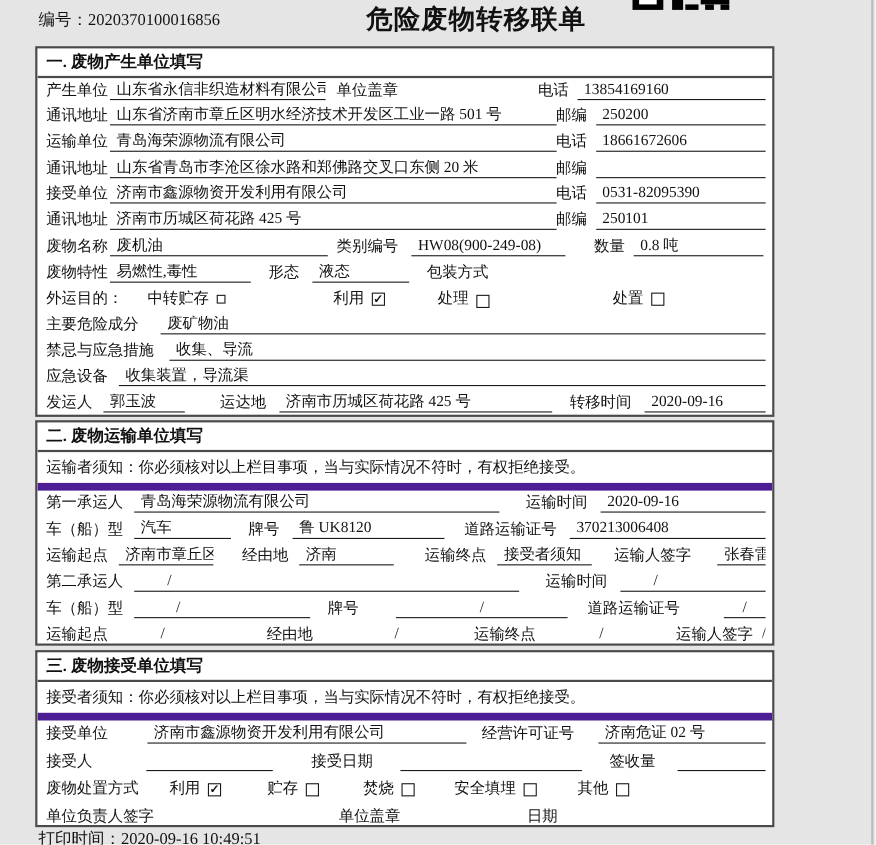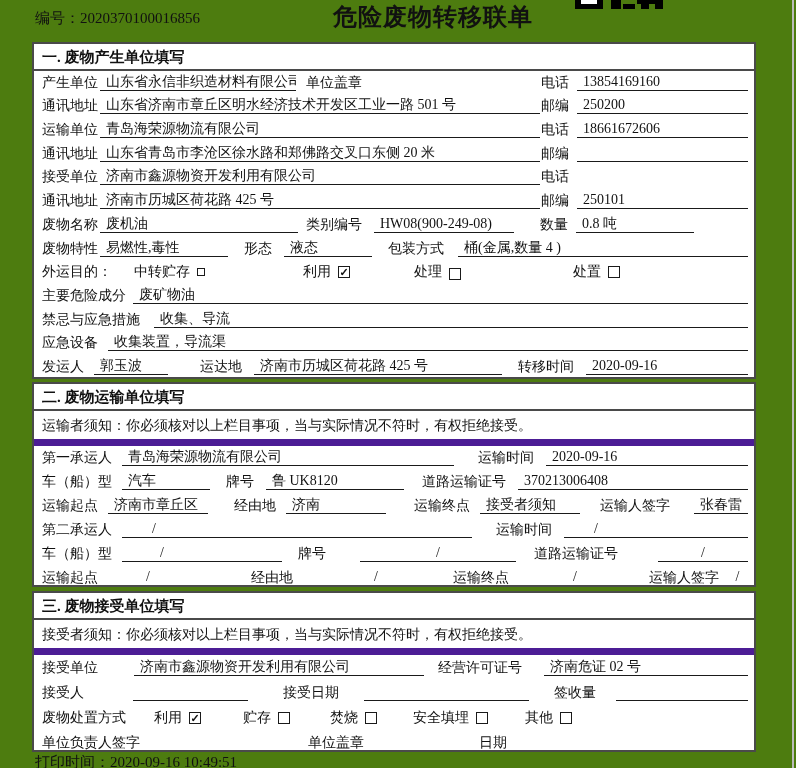--- a/index.html
+++ b/index.html
@@ -1,28 +1,28 @@
 <!DOCTYPE html>
 <html><head>
 <meta charset="utf-8">
 <style>
   * { box-sizing: border-box; margin: 0; padding: 0; }
   html,body { width:796px; height:768px; background:#ffffff; overflow:hidden;
     font-family:"Liberation Serif","DejaVu Serif",serif; color:#111; }
-  .page { position:relative; width:796px; height:768px; background:#4d7c0f; }
+  .page { position:relative; width:796px; height:768px; background:#e5e5e5; }
   .edge-line { position:absolute; top:0; right:2px; width:2px; height:768px; background:#bcbcbc; }
 
   
   .serial { position:absolute; left:35px; top:9px; font-size:15px; white-space:nowrap; }
   .doc-title { position:absolute; left:333px; top:1px; font-size:24px; font-weight:bold; letter-spacing:1px; white-space:nowrap; }
   .qr { position:absolute; left:575px; top:0; width:88px; height:9px; }
   .qr div { position:absolute; background:#000; }
 
   
-  .box { position:absolute; left:32px; width:724px; border:2px solid #4a4a4a; background:#fff; overflow:hidden; }
+  .box { position:absolute; left:32px; width:672px; border:2px solid #4a4a4a; background:#fff; overflow:hidden; }
   .box1 { top:42px;  height:337px; }
   .box2 { top:382px; height:205px; }
   .box3 { top:591px; height:161px; }
   .sec-title { font-weight:bold; font-size:15px; padding:4px 6px 2px 8px; border-bottom:2px solid #4a4a4a; line-height:19px; }
   .notice { font-size:14px; padding:6px 6px 4px 8px; border-bottom:7px solid #4c1d95; line-height:18px; white-space:nowrap; }
 
   .row { display:flex; align-items:flex-end; padding:0 6px 4px 8px; font-size:14px; white-space:nowrap; }
   .box1 .row { height:23.7px; }
   .box2 .row { height:24px; }
   .box3 .row { height:25px; }
@@ -99,20 +99,21 @@
         <span class="lbl">邮编</span>
         <span class="u fill"></span>
       </span>
     </div>
 
     <div class="row">
       <span class="lbl">接受单位</span>
       <span class="u" style="width:440px;margin-left:2px;">济南市鑫源物资开发利用有限公司</span>
       <span class="rgrp">
         <span class="lbl">电话</span>
+        <span class="u fill">0531-82095390</span>
       </span>
     </div>
 
     <div class="row">
       <span class="lbl">通讯地址</span>
       <span class="u" style="width:440px;margin-left:2px;">济南市历城区荷花路 425 号</span>
       <span class="rgrp">
         <span class="lbl">邮编</span>
         <span class="u fill">250101</span>
       </span>
@@ -126,46 +127,45 @@
       <span class="lbl" style="margin-left:26px;">数量</span>
       <span class="u" style="width:118px;margin-left:8px;">0.8 吨</span>
     </div>
 
     <div class="row">
       <span class="lbl">废物特性</span>
       <span class="u" style="width:128px;margin-left:2px;">易燃性,毒性</span>
       <span class="lbl" style="margin-left:16px;">形态</span>
       <span class="u" style="width:88px;margin-left:12px;">液态</span>
       <span class="lbl" style="margin-left:16px;">包装方式</span>
-      <span class="u fill" style="margin-left:14px;">桶(金属,数量  4 )</span>
     </div>
 
     <div class="row">
       <span class="lbl">外运目的：</span>
       <span class="opt" style="margin-left:22px;text-align:right;">
         <span class="lbl">中转贮存</span>
         <span class="cb small"></span>
       </span>
       <span class="opt" style="margin-left:98px;">
         <span class="lbl">利用</span>
         <span class="cb">✓</span>
       </span>
-      <span class="opt" style="margin-left:64px;align-items:flex-end;">
+      <span class="opt" style="margin-left:48px;align-items:flex-end;">
         <span class="lbl">处理</span>
         <span class="cb"></span>
       </span>
       <span class="opt" style="margin-left:112px;">
         <span class="lbl">处置</span>
         <span class="cb"></span>
       </span>
     </div>
 
     <div class="row">
       <span class="lbl">主要危险成分</span>
-      <span class="u fill" style="margin-left:7px;">废矿物油</span>
+      <span class="u fill" style="margin-left:20px;">废矿物油</span>
     </div>
 
     <div class="row">
       <span class="lbl">禁忌与应急措施</span>
       <span class="u fill" style="margin-left:14px;">收集、导流</span>
     </div>
 
     <div class="row">
       <span class="lbl">应急设备</span>
       <span class="u fill" style="margin-left:10px;">收集装置，导流渠</span>

